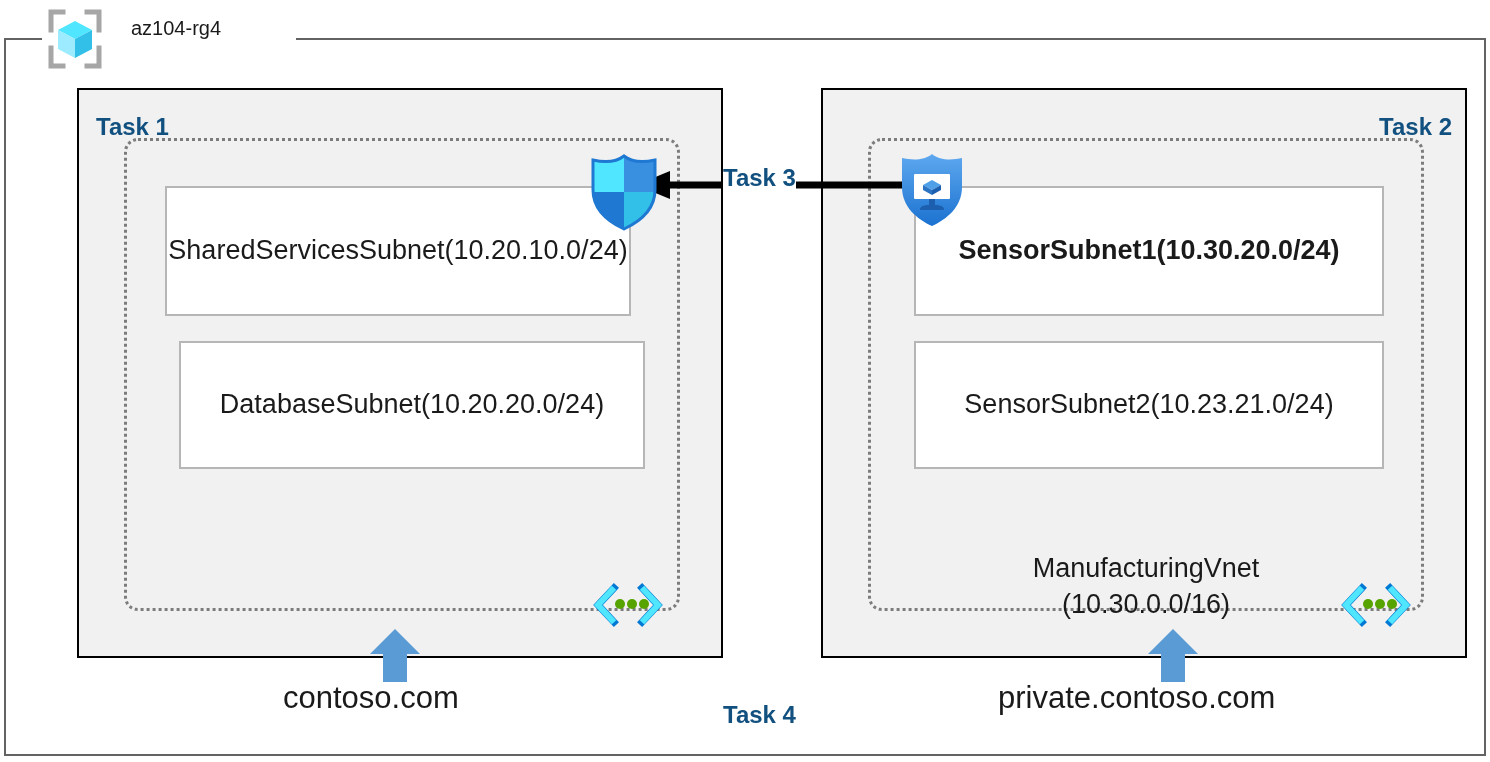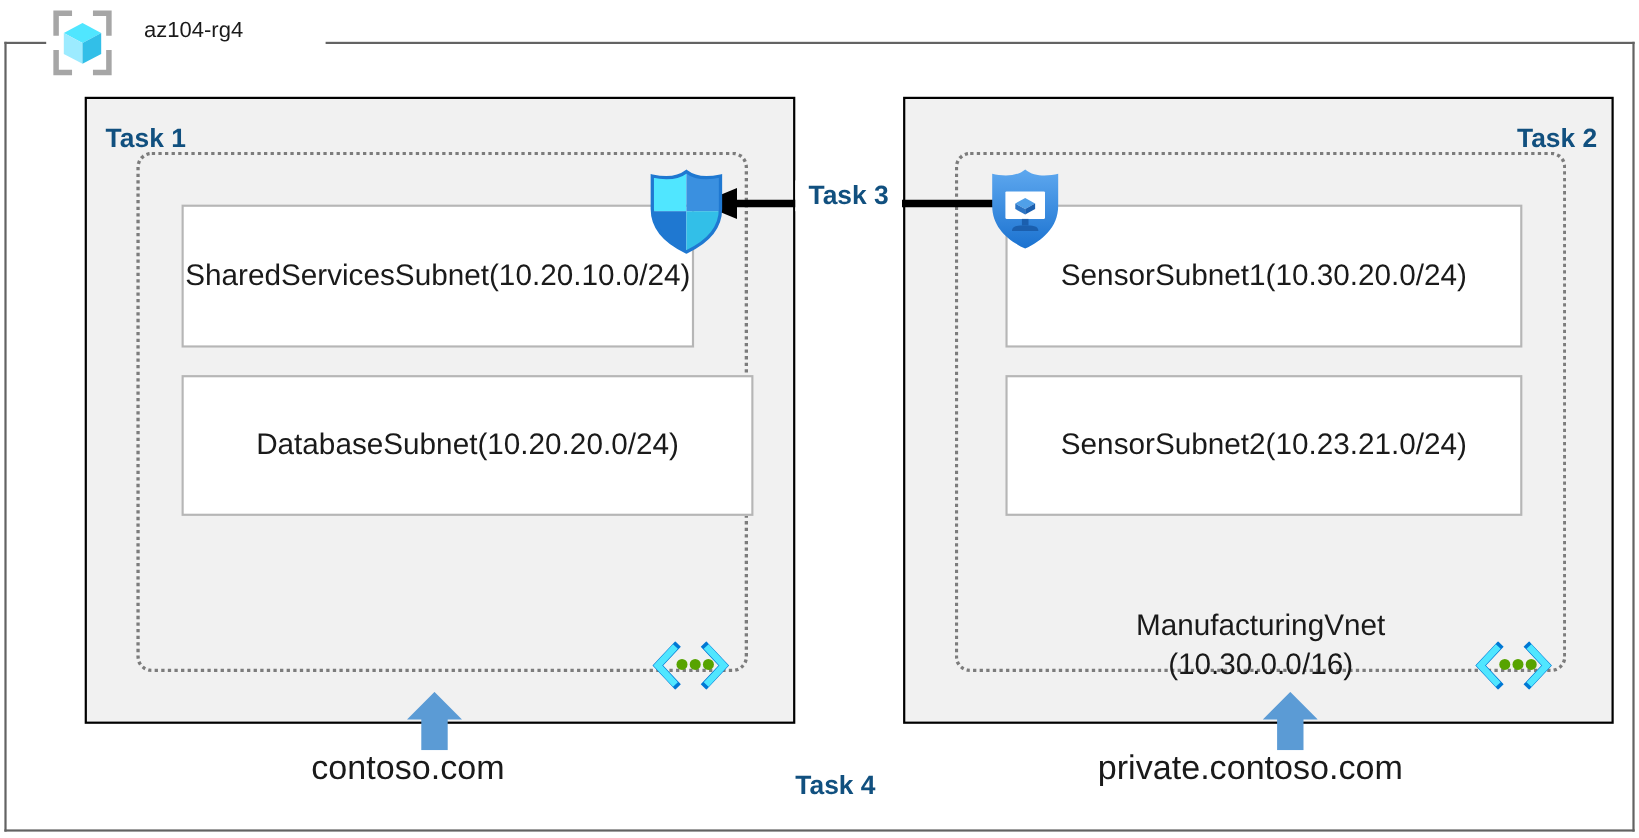--- a/index.html
+++ b/index.html
@@ -93,21 +93,21 @@
   .task-label {
     position: absolute;
     font-size: 24px;
     font-weight: bold;
     color: #11507f;
     white-space: nowrap;
     margin-top: 16px;
   }
   #task-1-label { left: 96px;   top: 97px; }
   #task-2-label { left: auto; right: 38px; top: 97px; }
-  #task-3-label { left: 723px;  top: 148px; background:#ffffff; padding:0 12px; z-index: 22; }
+  #task-3-label { left: 723px;  top: 148px; background:#ffffff; padding:0 0; z-index: 22; }
   #task-4-label { left: 723px;  top: 685px; }
 
   
   .vnet-box {
     position: absolute;
     border: 3px dotted #7c7c7c;
     border-radius: 14px;
     background: transparent;
     box-sizing: border-box;
   }
@@ -134,22 +134,22 @@
     display: flex;
     flex-direction: row;
     align-items: center;
     justify-content: center;
     text-align: center;
     font-size: 27px;
     color: #1a1a1a;
     line-height: 1.33;
   }
   #subnet-1-1 { left: 165px; top: 186px; width: 466px; height: 130px; }
-  #subnet-1-2 { left: 165px; top: 341px; width: 520px; height: 128px; }
-  #subnet-2-1 { left: 914px; top: 186px; width: 470px; height: 130px; }
+  #subnet-1-2 { left: 179px; top: 341px; width: 466px; height: 128px; }
+  #subnet-2-1 { left: 914px; top: 186px; width: 470px; height: 130px; font-weight: bold; }
   #subnet-2-2 { left: 914px; top: 341px; width: 470px; height: 128px; }
 
   
   .domain-label {
     position: absolute;
     font-size: 31px;
     color: #1a1a1a;
     white-space: nowrap;
   }
   #domain-label-1 { left: 283px; top: 680px; }

